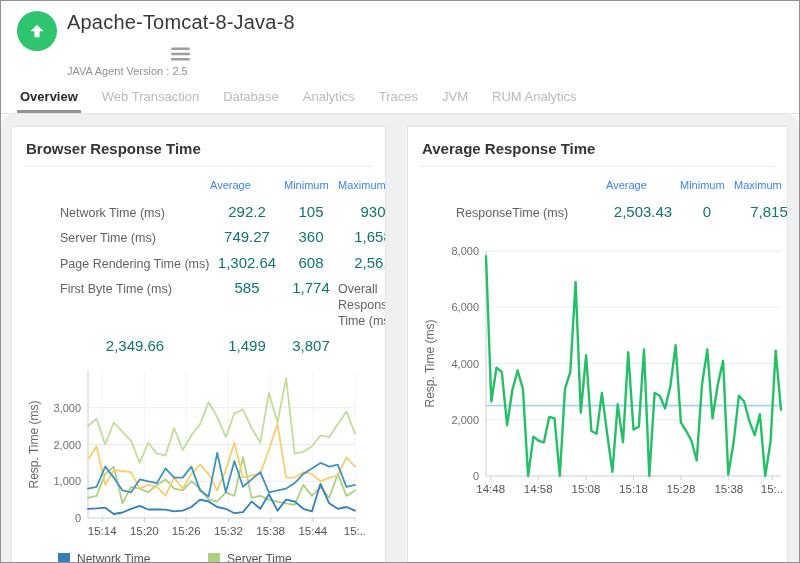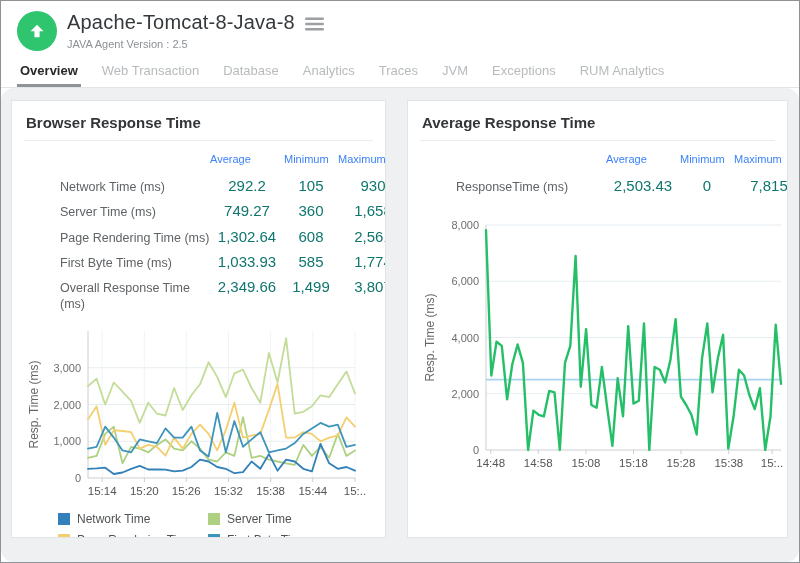--- a/index.html
+++ b/index.html
@@ -7,21 +7,21 @@
   body { font-family:"Liberation Sans", sans-serif; width:800px; height:563px; }
   .screen { width:800px; height:563px; border:1px solid #8f9294; background:#fff;
             display:flex; flex-direction:column; overflow:hidden; }
 
   
   header { display:flex; align-items:flex-start; padding:10px 16px 2px; background:#fff; }
   .avatar { width:40px; height:40px; border-radius:50%; background:#2fc56f;
             display:flex; align-items:center; justify-content:center; flex:0 0 auto; }
   .avatar svg { width:20px; height:20px; fill:#fff; }
   .titles { margin-left:10px; }
-  .title-row { display:flex; align-items:center; gap:10px; }
+  .title-row { display:flex; align-items:center; gap:10px;flex-direction:column; }
   h1 { font-size:20px; font-weight:400; color:#35393c; letter-spacing:.2px; }
   .menu-btn { display:inline-flex; cursor:pointer; padding-top:3px; }
   .subtitle { font-size:11px; color:#8b9196; margin-top:4px; }
 
   
   nav.tabs { display:flex; gap:18px; padding:8px 16px 0; border-bottom:1px solid #e2e4e5; background:#fff; }
   .tab { font-size:13px; color:#b7bbbd; padding:2px 3px 9px; cursor:pointer; white-space:nowrap; }
   .tab.active { color:#26282a; font-weight:700; border-bottom:3px solid #8f9496; padding-bottom:6px; }
 
   
@@ -71,21 +71,20 @@
     </div>
   </header>
 
   <nav class="tabs">
     <span class="tab active">Overview</span>
     <span class="tab">Web Transaction</span>
     <span class="tab">Database</span>
     <span class="tab">Analytics</span>
     <span class="tab">Traces</span>
     <span class="tab">JVM</span>
-    <span class="tab">Exceptions</span>
     <span class="tab">RUM Analytics</span>
   </nav>
 
   <main>
 
     <section class="panel left">
       <div class="panel-title">Browser Response Time</div>
       <div class="panel-sep"></div>
 
       <div class="stats">
@@ -103,21 +102,20 @@
         <div class="tval">749.27</div>
         <div class="tval">360</div>
         <div class="tval">1,658</div>
 
         <div class="tlabel">Page Rendering Time (ms)</div>
         <div class="tval">1,302.64</div>
         <div class="tval">608</div>
         <div class="tval">2,561</div>
 
         <div class="tlabel">First Byte Time (ms)</div>
-        <div class="tval">1,033.93</div>
         <div class="tval">585</div>
         <div class="tval">1,774</div>
 
         <div class="tlabel">Overall Response Time (ms)</div>
         <div class="tval">2,349.66</div>
         <div class="tval">1,499</div>
         <div class="tval">3,807</div>
       </div>
 
       <svg class="chart" width="373" height="181">

